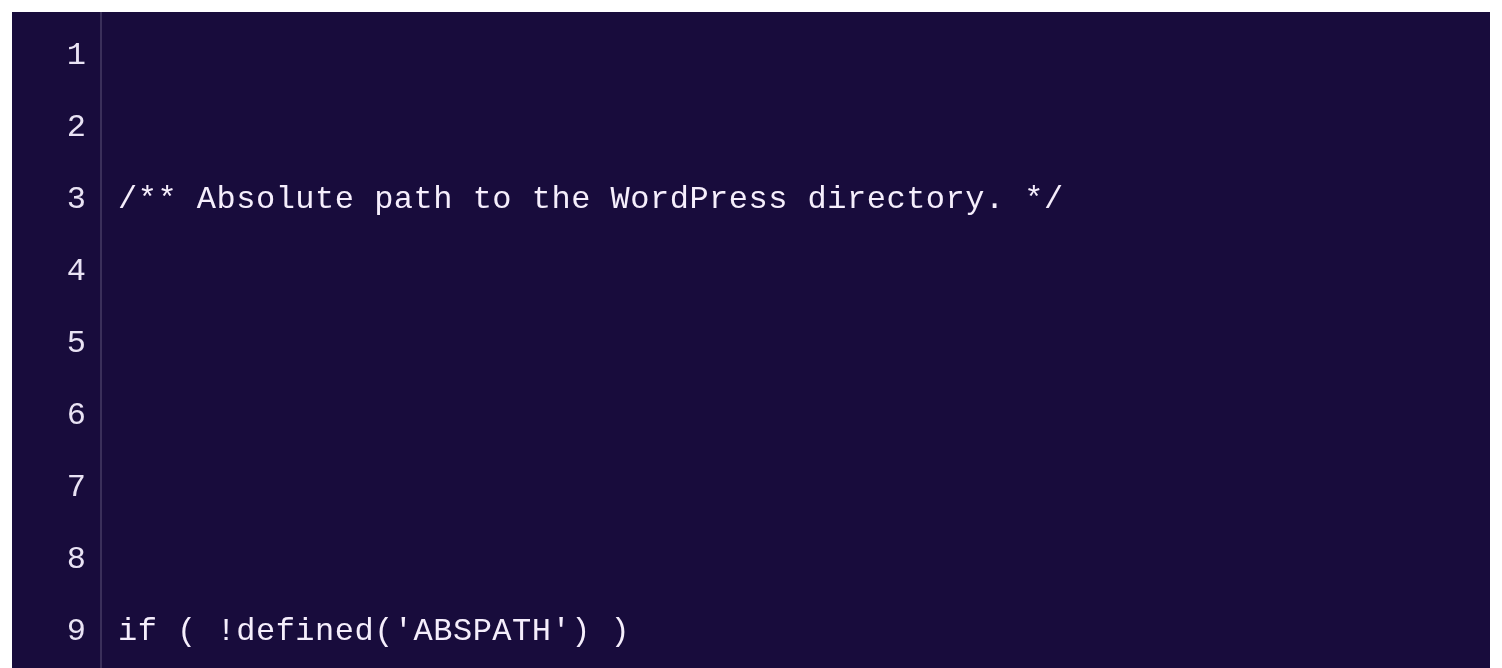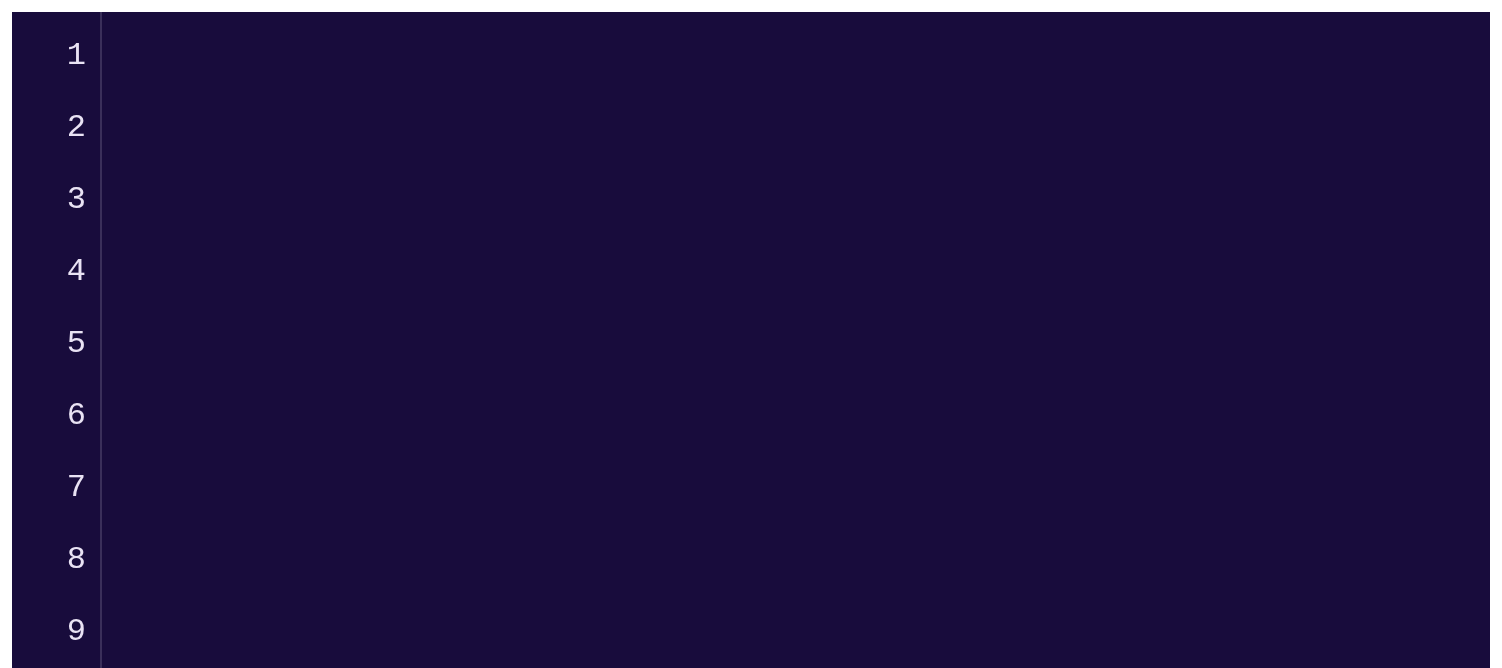--- a/index.html
+++ b/index.html
@@ -48,21 +48,23 @@
     <div>2</div>
     <div>3</div>
     <div>4</div>
     <div>5</div>
     <div>6</div>
     <div>7</div>
     <div>8</div>
     <div>9</div>
   </div>
   <div class="code">
+    <div class="code-line">/** Absolute path to the WordPress directory. */</div>
     <div class="code-line"></div>
+    <div class="code-line">if ( !defined('ABSPATH') )</div>
     
     
     
     
     
     
   </div>
 </div>
 
 </body></html>

